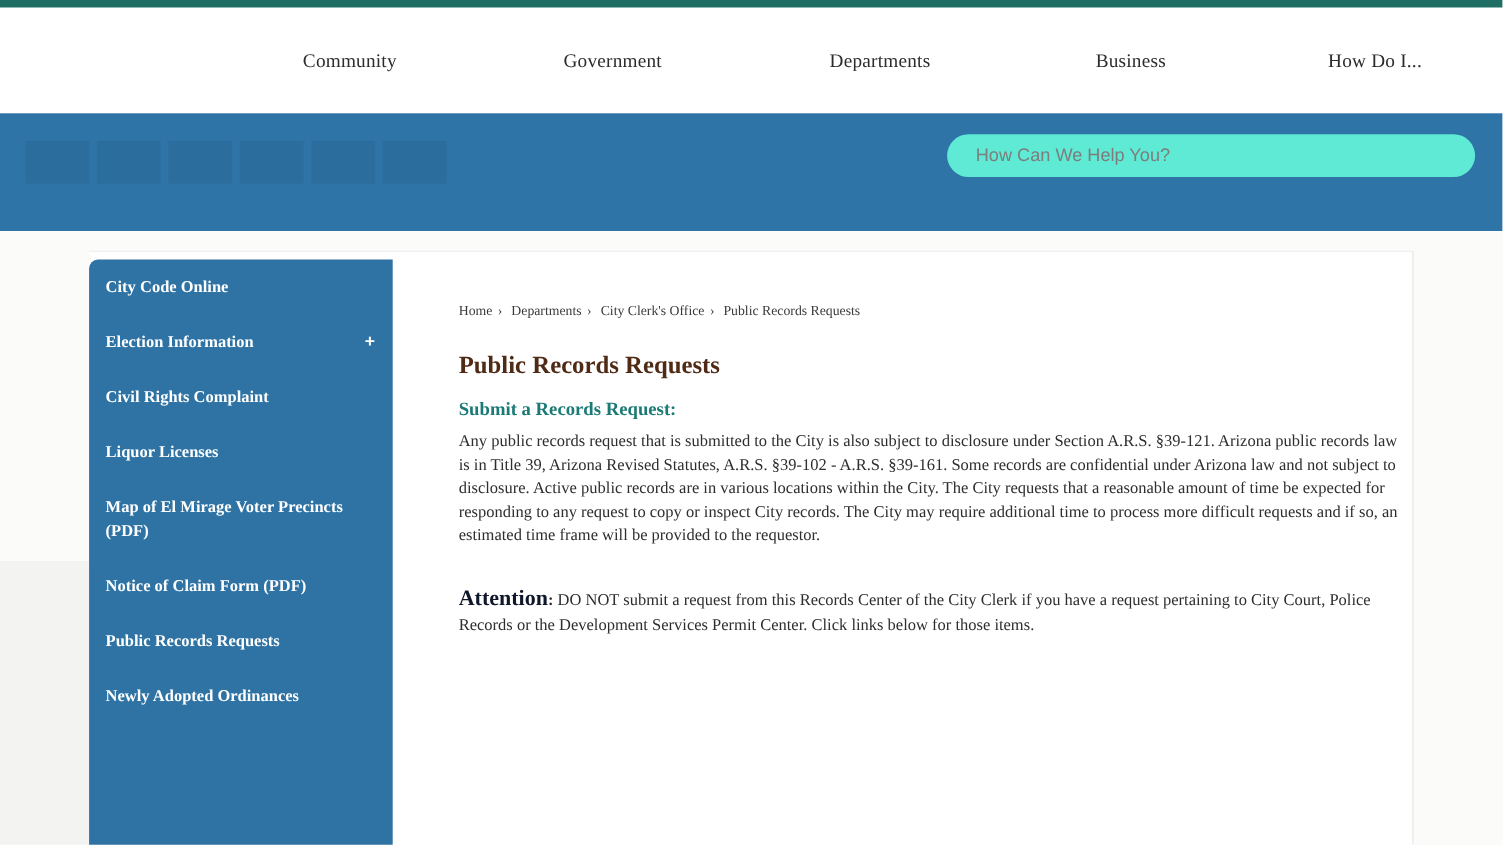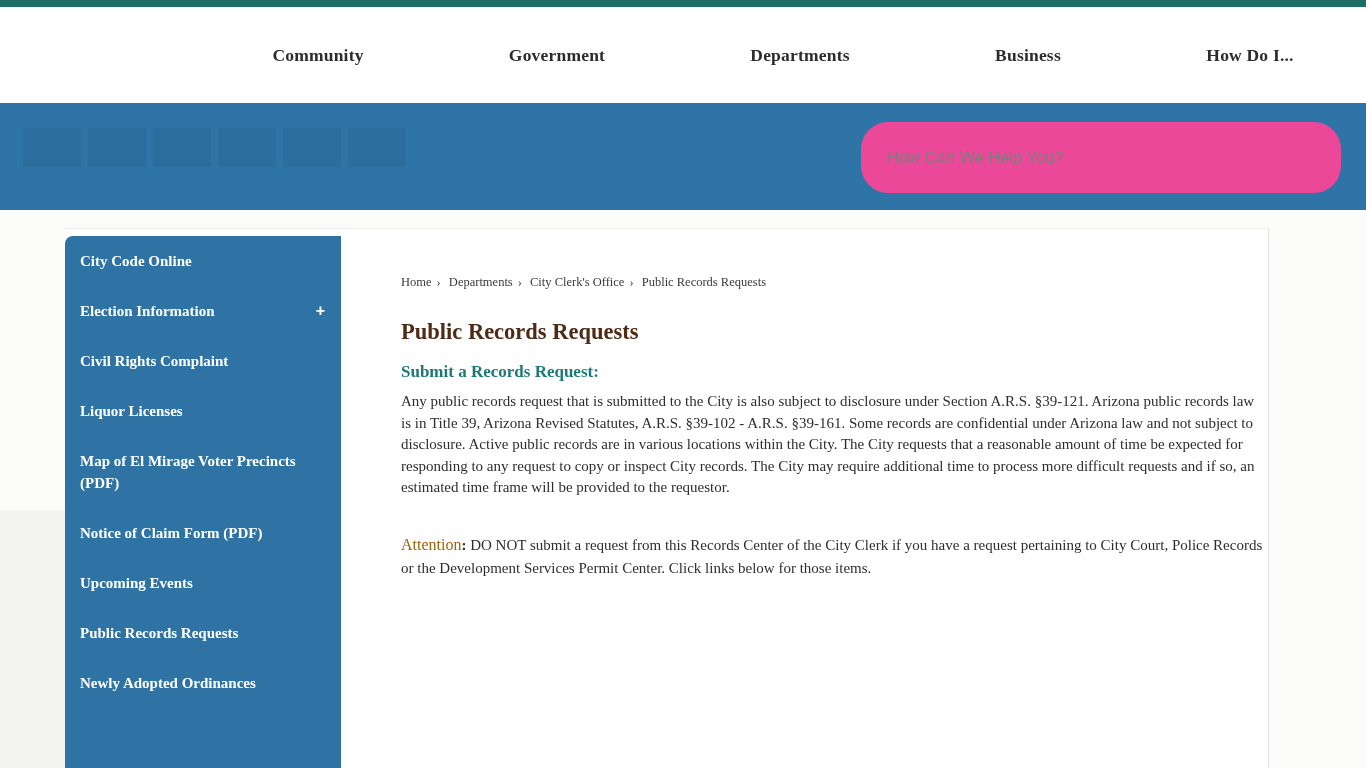--- a/index.html
+++ b/index.html
@@ -5,42 +5,42 @@
   * { margin:0; padding:0; box-sizing:border-box; }
   html,body { width:1366px; height:768px; overflow:hidden; }
   body { font-family:"Liberation Serif", serif; background:#fbfbfa; position:relative; }
 
   
   .topbar { position:absolute; left:0; top:0; width:1366px; height:7px; background:#1E6E64; }
 
   
   .mainnav { position:absolute; left:0; top:7px; width:1366px; height:96px; background:#ffffff; }
   .nav-item { position:absolute; top:50%; transform:translate(-50%,-50%);
-              font-size:17.5px; font-weight:700; color:#2c2c2c; letter-spacing:0.2px;
+              font-size:17.5px; font-weight:400; color:#2c2c2c; letter-spacing:0.2px;
               cursor:pointer; white-space:nowrap; }
   .nav-item:nth-child(1){ left:318px; }
   .nav-item:nth-child(2){ left:557px; }
   .nav-item:nth-child(3){ left:800px; }
   .nav-item:nth-child(4){ left:1028px; }
   .nav-item:nth-child(5){ left:1250px;text-align:center; }
 
   
   .header { position:absolute; left:0; top:103px; width:1366px; height:107px; background:#2E74A6; }
   .logo-tiles { position:absolute; left:23px; top:25px; display:flex; gap:7px; }
   .logo-tile { width:58px; height:39px; background:rgba(0,0,0,0.055); }
-  .search-pill { position:absolute; left:861px; top:19px; width:480px; height:71px;
-                 background:#ec4899; border:none; border-radius:27px; outline:none;
+  .search-pill { position:absolute; left:861px; top:19px; width:480px; height:39px;
+                 background:#5eead4; border:none; border-radius:27px; outline:none;
                  padding:0 26px; font-family:"Liberation Sans", sans-serif; font-size:16.5px;
                  color:#333; }
   .search-pill::placeholder { color:#7d7d7d; opacity:1; }
 
   
   .page { position:absolute; left:0; top:210px; width:1366px; height:558px; background:#fbfbfa; }
   .left-strip { position:absolute; left:0; top:300px; width:81px; height:258px; background:#f3f3f1; }
-  .card { position:absolute; left:65px; top:18px; width:1204px; height:540px; background:#ffffff;
+  .card { position:absolute; left:81px; top:18px; width:1204px; height:540px; background:#ffffff;
           border-top:1px solid #efefee; border-right:1px solid #e3e3e2; }
 
   
   .sidebar { position:absolute; left:0; top:7px; width:276px; height:533px;
              background:#2E73A4; border-top-left-radius:8px; }
   .side-item { position:relative; display:flex; align-items:center; min-height:50px;
                padding:14px 45px 14px 15px; cursor:pointer; }
   .side-item .lbl { color:#ffffff; font-size:15px; font-weight:700; line-height:22px; }
   .side-item .plus { position:absolute; right:16px; top:50%; transform:translateY(-50%);
                      color:#ffffff; font-size:16px; font-weight:700;
@@ -49,21 +49,21 @@
   
   .content { position:absolute; left:306px; top:0; width:898px; height:540px;
              padding:30px 34px 0 30px; }
   .breadcrumb { font-size:12.5px; color:#3a3a3a; margin-top:16px; }
   .breadcrumb a { color:#3a3a3a; text-decoration:none; cursor:pointer; }
   .breadcrumb .sep { margin:0 5px; color:#3a3a3a; }
   .page-title { margin-top:29px; font-size:22.5px; font-weight:700; color:#4F2B16; }
   .section-heading { margin-top:17px; font-size:17px; font-weight:700; color:#1B7A75; }
   .body-text { margin-top:9px; width:866px; font-size:15px; line-height:21.6px; color:#2e2e2e;font-family:Liberation Serif, serif; }
   .attention { margin-top:34px; width:866px; font-size:15px; line-height:23px; color:#2e2e2e; }
-  .attention .att-label { color:#a16207; font-weight:400; font-size:16px; }
+  .attention .att-label { color:#0f172a; font-weight:700; font-size:20px; }
   .attention .att-colon { font-weight:700; color:#2e2e2e; }
   .attention .att-bold  { font-weight:400; color:#2e2e2e; }
 </style>
 </head>
 <body>
 
 <div class="topbar"></div>
 
 <div class="mainnav">
   <span class="nav-item">Community</span>
@@ -104,23 +104,20 @@
       <div class="side-item">
         <span class="lbl">Liquor Licenses</span>
       </div>
       <div class="side-item">
         <span class="lbl">Map of El Mirage Voter Precincts (PDF)</span>
       </div>
       <div class="side-item">
         <span class="lbl">Notice of Claim Form (PDF)</span>
       </div>
       <div class="side-item">
-        <span class="lbl">Upcoming Events</span>
-      </div>
-      <div class="side-item">
         <span class="lbl">Public Records Requests</span>
       </div>
       <div class="side-item">
         <span class="lbl">Newly Adopted Ordinances</span>
       </div>
     </div>
 
     <div class="content">
 
       <div class="breadcrumb">

